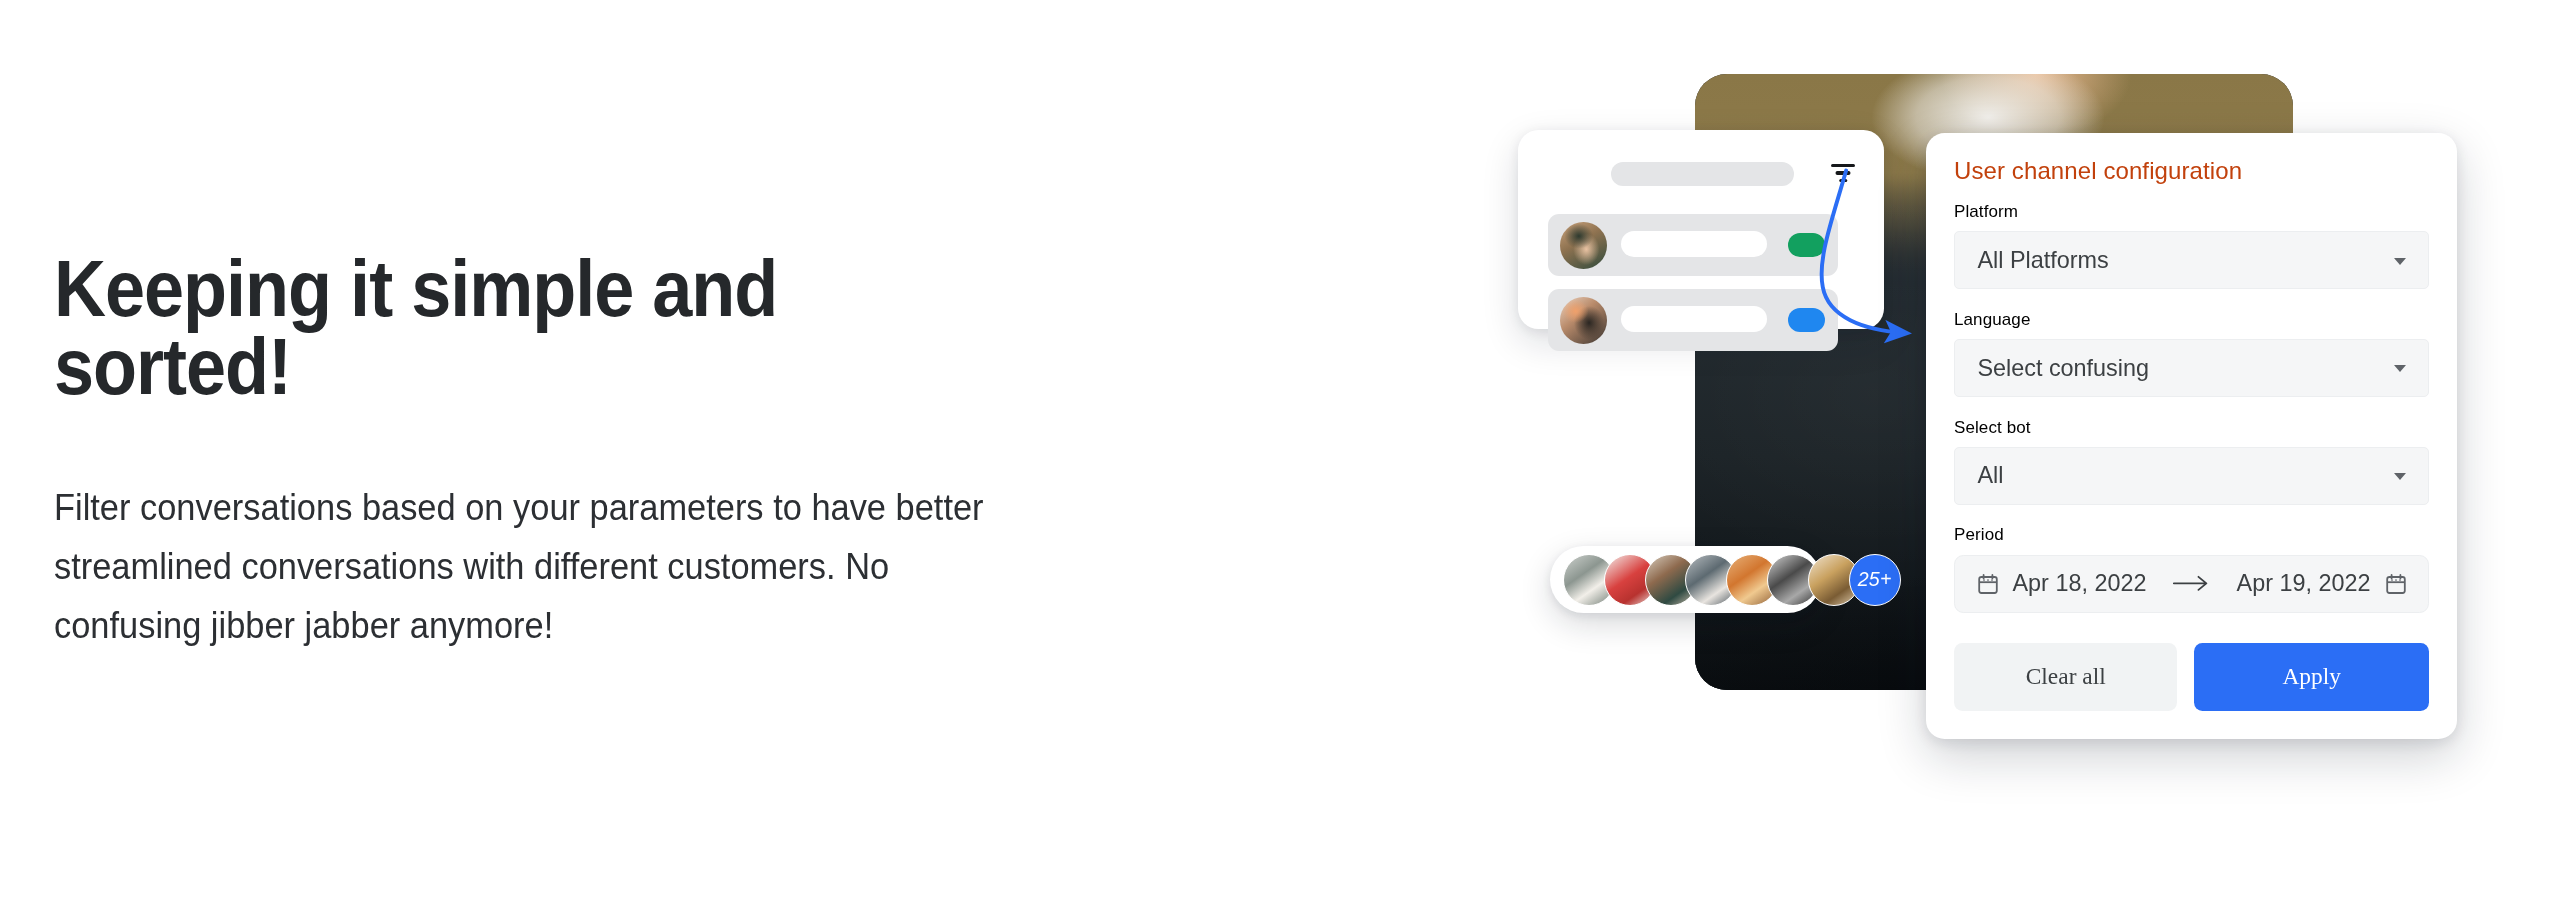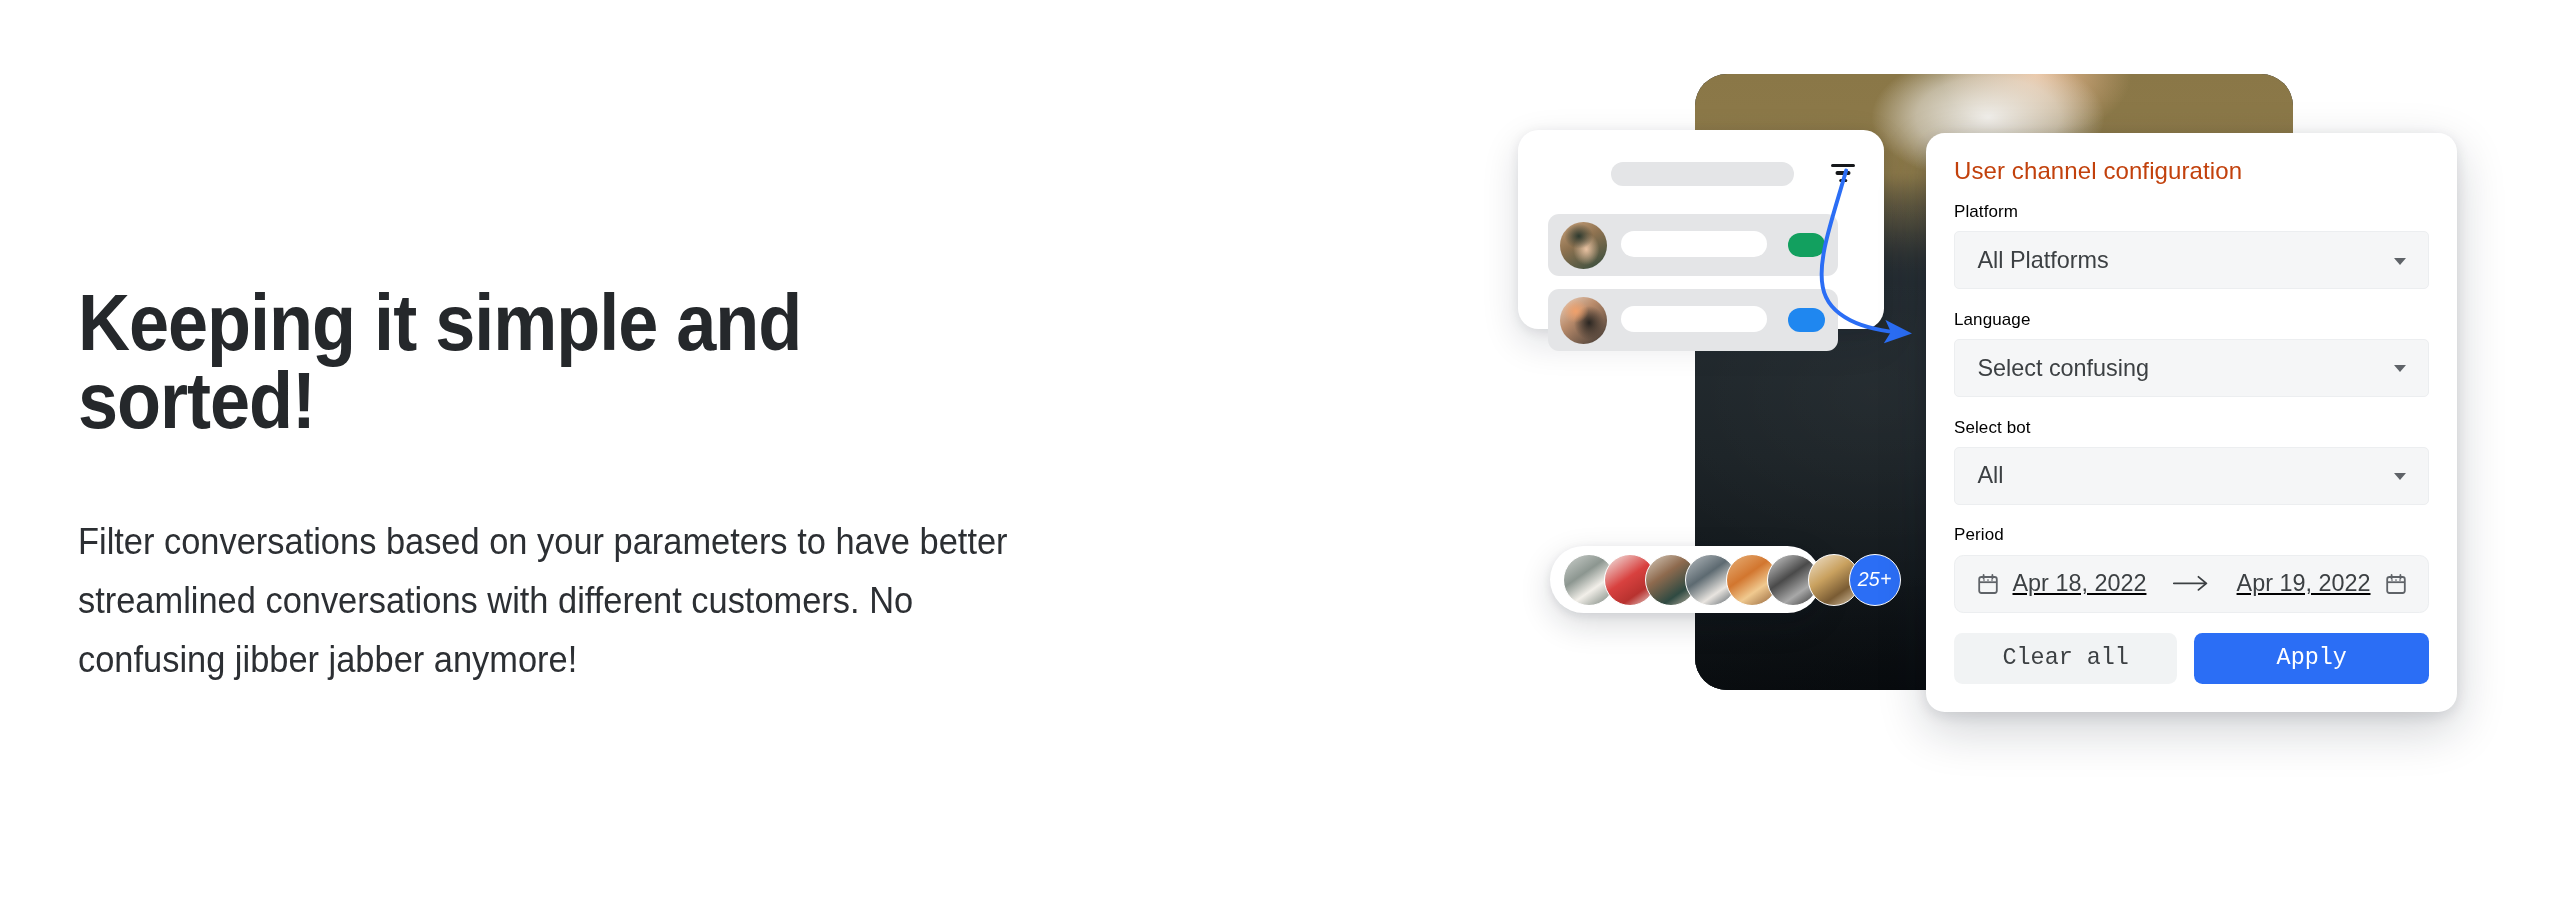--- a/index.html
+++ b/index.html
@@ -18,24 +18,23 @@
   .page {
     position: relative;
     width: 2576px;
     height: 917px;
     background: #ffffff;
   }
 
   
   .copy {
     position: absolute;
-    left: 78px;
+    left: 54px;
     top: 250px;
     width: 1009px;
-    margin-top: 34px;
   }
   .headline {
     margin: 0;
     font-family: "Liberation Sans Narrow", "Liberation Sans", sans-serif;
     font-weight: 700;
     font-size: 80px;
     line-height: 0.98;
     letter-spacing: -1.1px;
     color: #25282b;
     transform: scaleX(0.90);
@@ -327,22 +326,21 @@
   .daterange {
     position: relative;
     height: 58px;
     border-radius: 9.3px;
     background: #f5f6f7;
     border: 0.9px solid #eceef0;
     box-sizing: border-box;
     display: flex;
     align-items: center;
     padding: 0 20.5px;
-    margin-bottom: 20px;
-    text-decoration: underline;
+    margin-bottom: 30px;
   }
   .date-part {
     display: flex;
     align-items: center;
     gap: 13px;
   }
   .date-text {
     font-size: 23.4px;
     color: #3c4043;
     white-space: nowrap;
@@ -358,24 +356,24 @@
     width: 24px;
     height: 24px;
     flex: none;
   }
 
   .panel-actions {
     display: flex;
     gap: 17px;
   }
   .btn {
-    height: 51px;
+    height: 68px;
     border-radius: 8.4px;
     border: none;
-    font-family: Liberation Mono, monospace;
+    font-family: Liberation Serif, serif;
     font-size: 23.4px;
     cursor: pointer;
     display: flex;
     align-items: center;
     justify-content: center;
     padding: 0;
   }
   .btn-clear {
     flex: 1;
     background: #f1f3f4;

